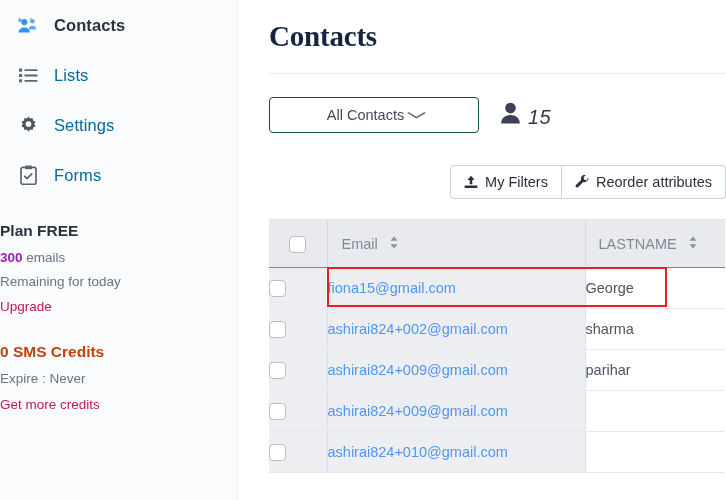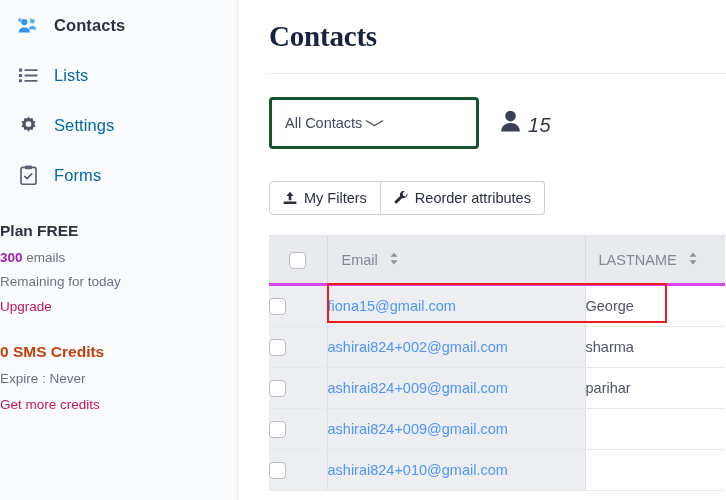--- a/index.html
+++ b/index.html
@@ -117,27 +117,27 @@
     margin: 20px 0 0 31px;
   }
 
   .filter-row {
     display: flex;
     align-items: center;
     padding: 23px 0 0 31px;
   }
   .select-box {
     width: 210px;
-    height: 52px;
-    border: 3px solid #14532d;
+    height: 36px;
+    border: 1px solid #14532d;
     border-radius: 4px;
     background: #ffffff;
     display: flex;
     align-items: center;
-    justify-content: flex-start;
+    justify-content: center;
     padding: 0 11px 0 13px;
     box-sizing: border-box;
     cursor: pointer;
     font-size: 14.5px;
     color: #42485a;
   }
   .chev {
     color: #5a6070;
     font-size: 13px;
     line-height: 1;
@@ -153,20 +153,21 @@
   .count-num {
     font-size: 20px;
     color: #2f3545;
     margin-left: 7px;
     letter-spacing: 0.3px;
   }
 
   .btn-row {
     padding: 32px 0 0 31px;
     display: flex;
+    justify-content: flex-end;
   }
   .btn {
     height: 34px;
     border: 1px solid #ccd0d9;
     background: #ffffff;
     display: flex;
     align-items: center;
     padding: 0 13px;
     font-size: 14.5px;
     color: #2b3040;
@@ -203,21 +204,21 @@
     text-align: left;
     vertical-align: middle;
   }
   .col-chk { width: 58px; }
   .col-email { width: 258px; }
   .col-last { width: 140px; }
 
   thead th {
     height: 47px;
     background: #e8eaee;
-    border-bottom: 3px solid #d946ef;
+    border-bottom: 1px solid #d946ef;
     font-weight: normal;
   }
   thead th.th-chk {
     background: #e8eaee;
     border-right: 1px solid #d6d9e0;
     text-align: center;
   }
   thead th.th-email {
     background: #e8eaee;
     padding-left: 14px;

